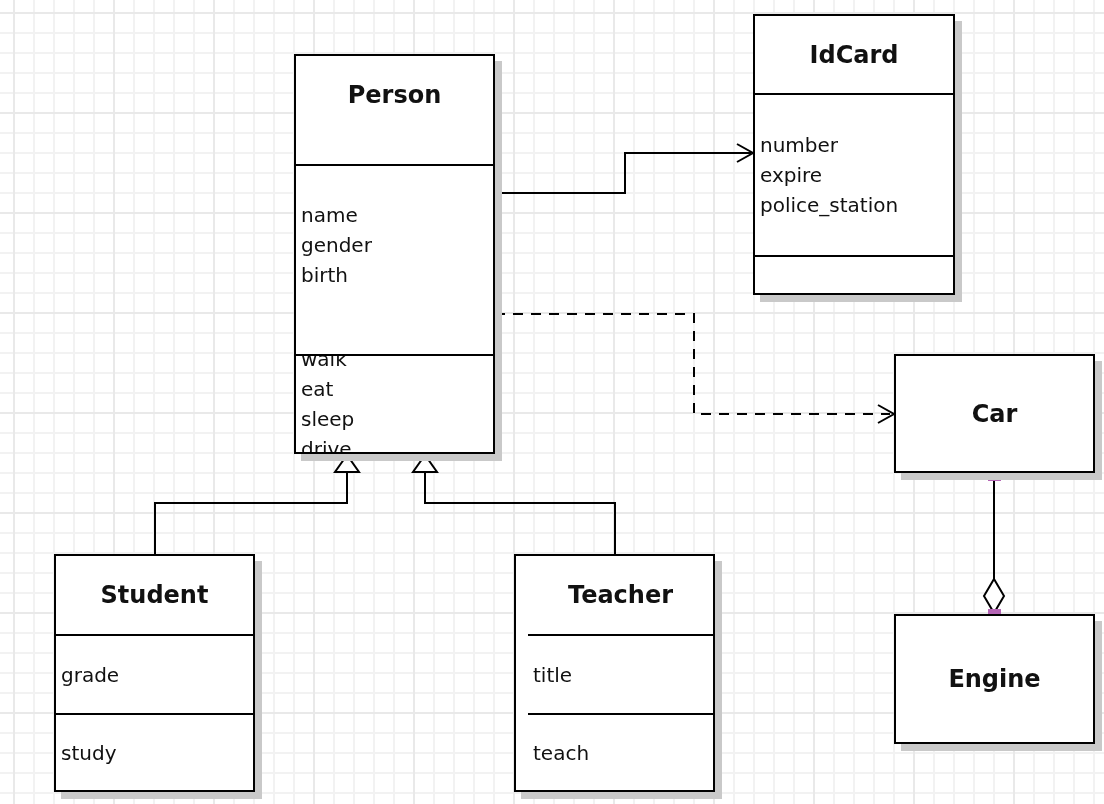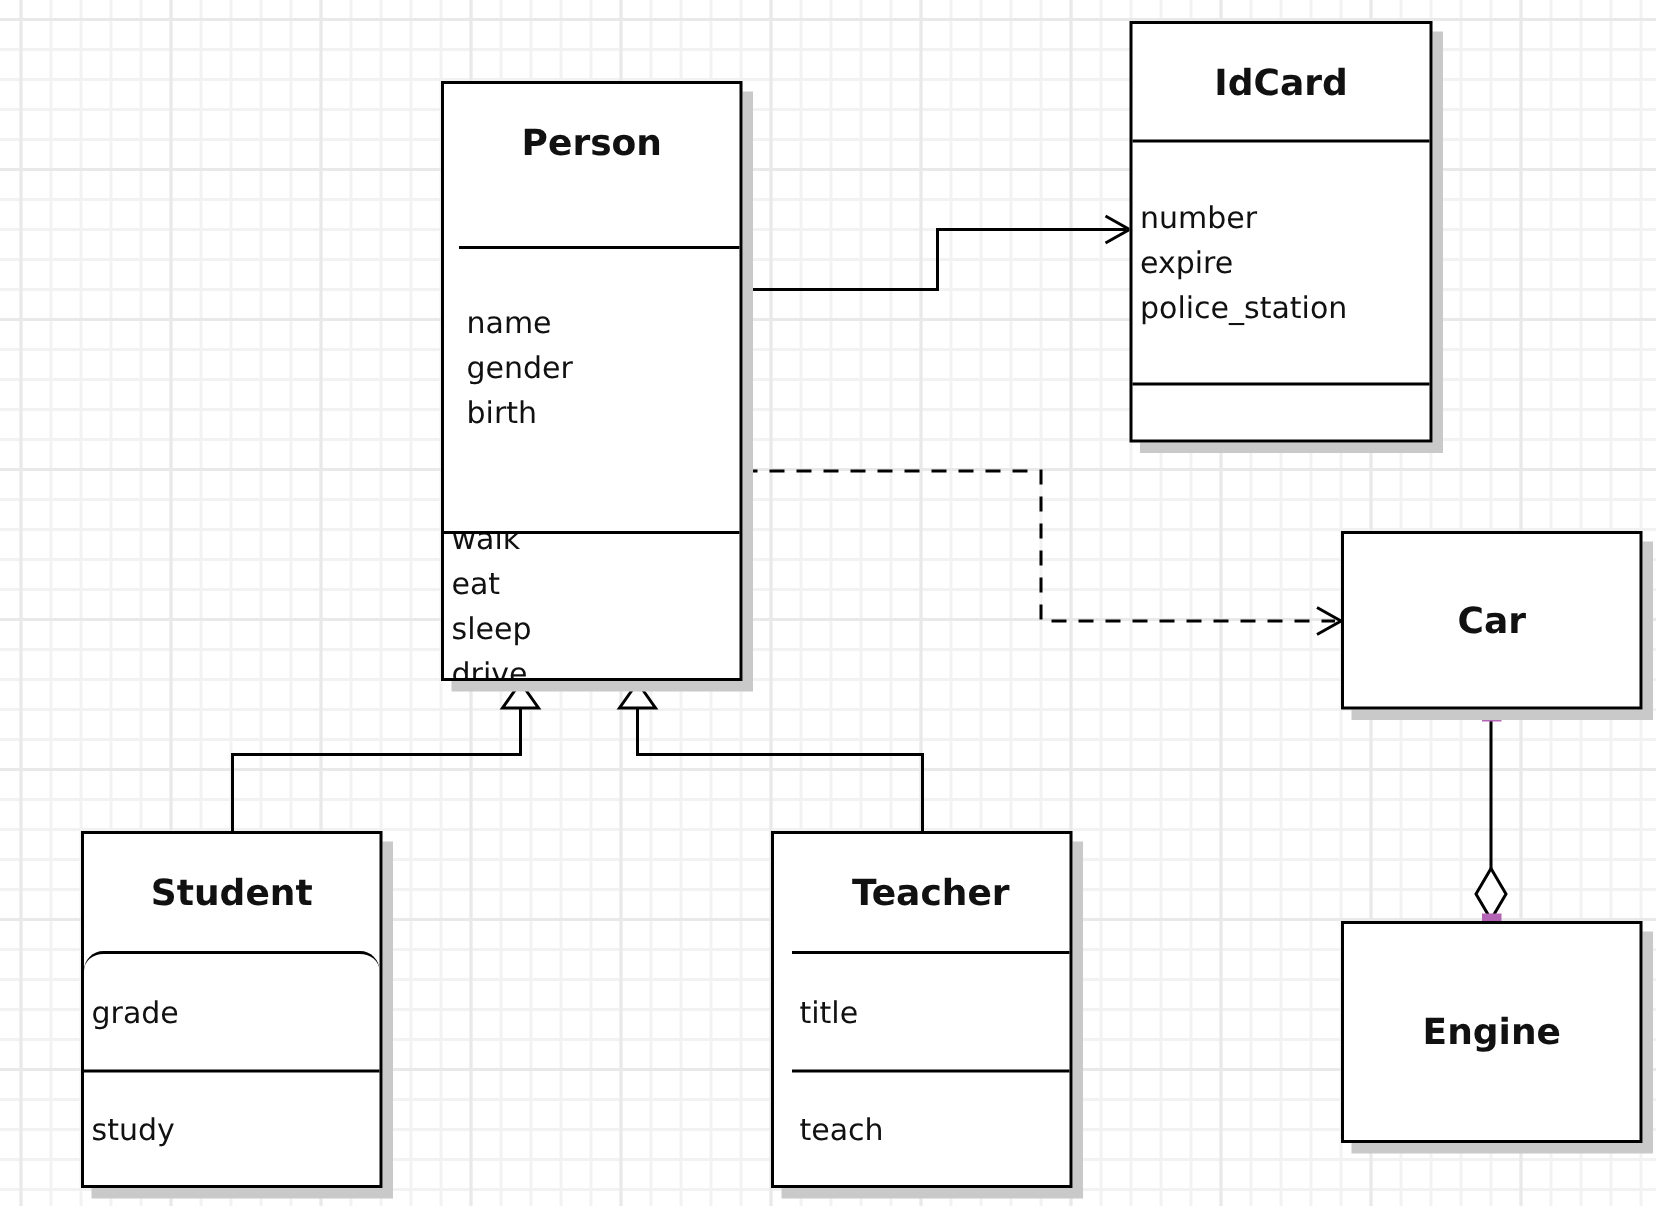--- a/index.html
+++ b/index.html
@@ -35,32 +35,32 @@
     display:flex;flex-direction:column;justify-content:center;
     padding-left:5px;font-size:20px;line-height:30px;color:#111;
     flex:0 0 auto;overflow:hidden;
   }
   .uml-section.grow{flex:1 1 auto;}
   .only-title{justify-content:center;}
   .only-title .uml-title{flex:1 1 auto;}
 
   #box-person {left:294px;top:54px;width:201px;height:400px;gap:30px;}
   #box-person  .uml-title{height:78px;}
-  #box-person  .sec-attrs{height:158px;margin-left:10px;}
+  #box-person  .sec-attrs{height:158px;}
 
   #box-idcard {left:753px;top:14px;width:202px;height:281px;}
   #box-idcard  .uml-title{height:77px;}
   #box-idcard  .sec-attrs{height:160px;}
 
   #box-car    {left:894px;top:354px;width:201px;height:119px;}
-  #box-engine {left:894px;top:614px;width:201px;height:148px;align-items:center;}
+  #box-engine {left:894px;top:614px;width:201px;height:130px;align-items:center;}
 
   #box-student{left:54px;top:554px;width:201px;height:238px;}
   #box-student .uml-title{height:78px;}
-  #box-student .sec-attrs{height:77px;border-radius:13px;}
+  #box-student .sec-attrs{height:77px;}
 
   #box-teacher{left:514px;top:554px;width:201px;height:238px;padding-left:12px;}
   #box-teacher .uml-title{height:78px;}
   #box-teacher .sec-attrs{height:77px;}
 
   .wire{fill:none;stroke:#000;stroke-width:2;}
   .wire.dashed{stroke-dasharray:10 8;}
   .arrow-open{fill:none;stroke:#000;stroke-width:2;}
   .tri{fill:#ffffff;stroke:#000;stroke-width:2;}
   .diamond{fill:#ffffff;stroke:#000;stroke-width:2;}

